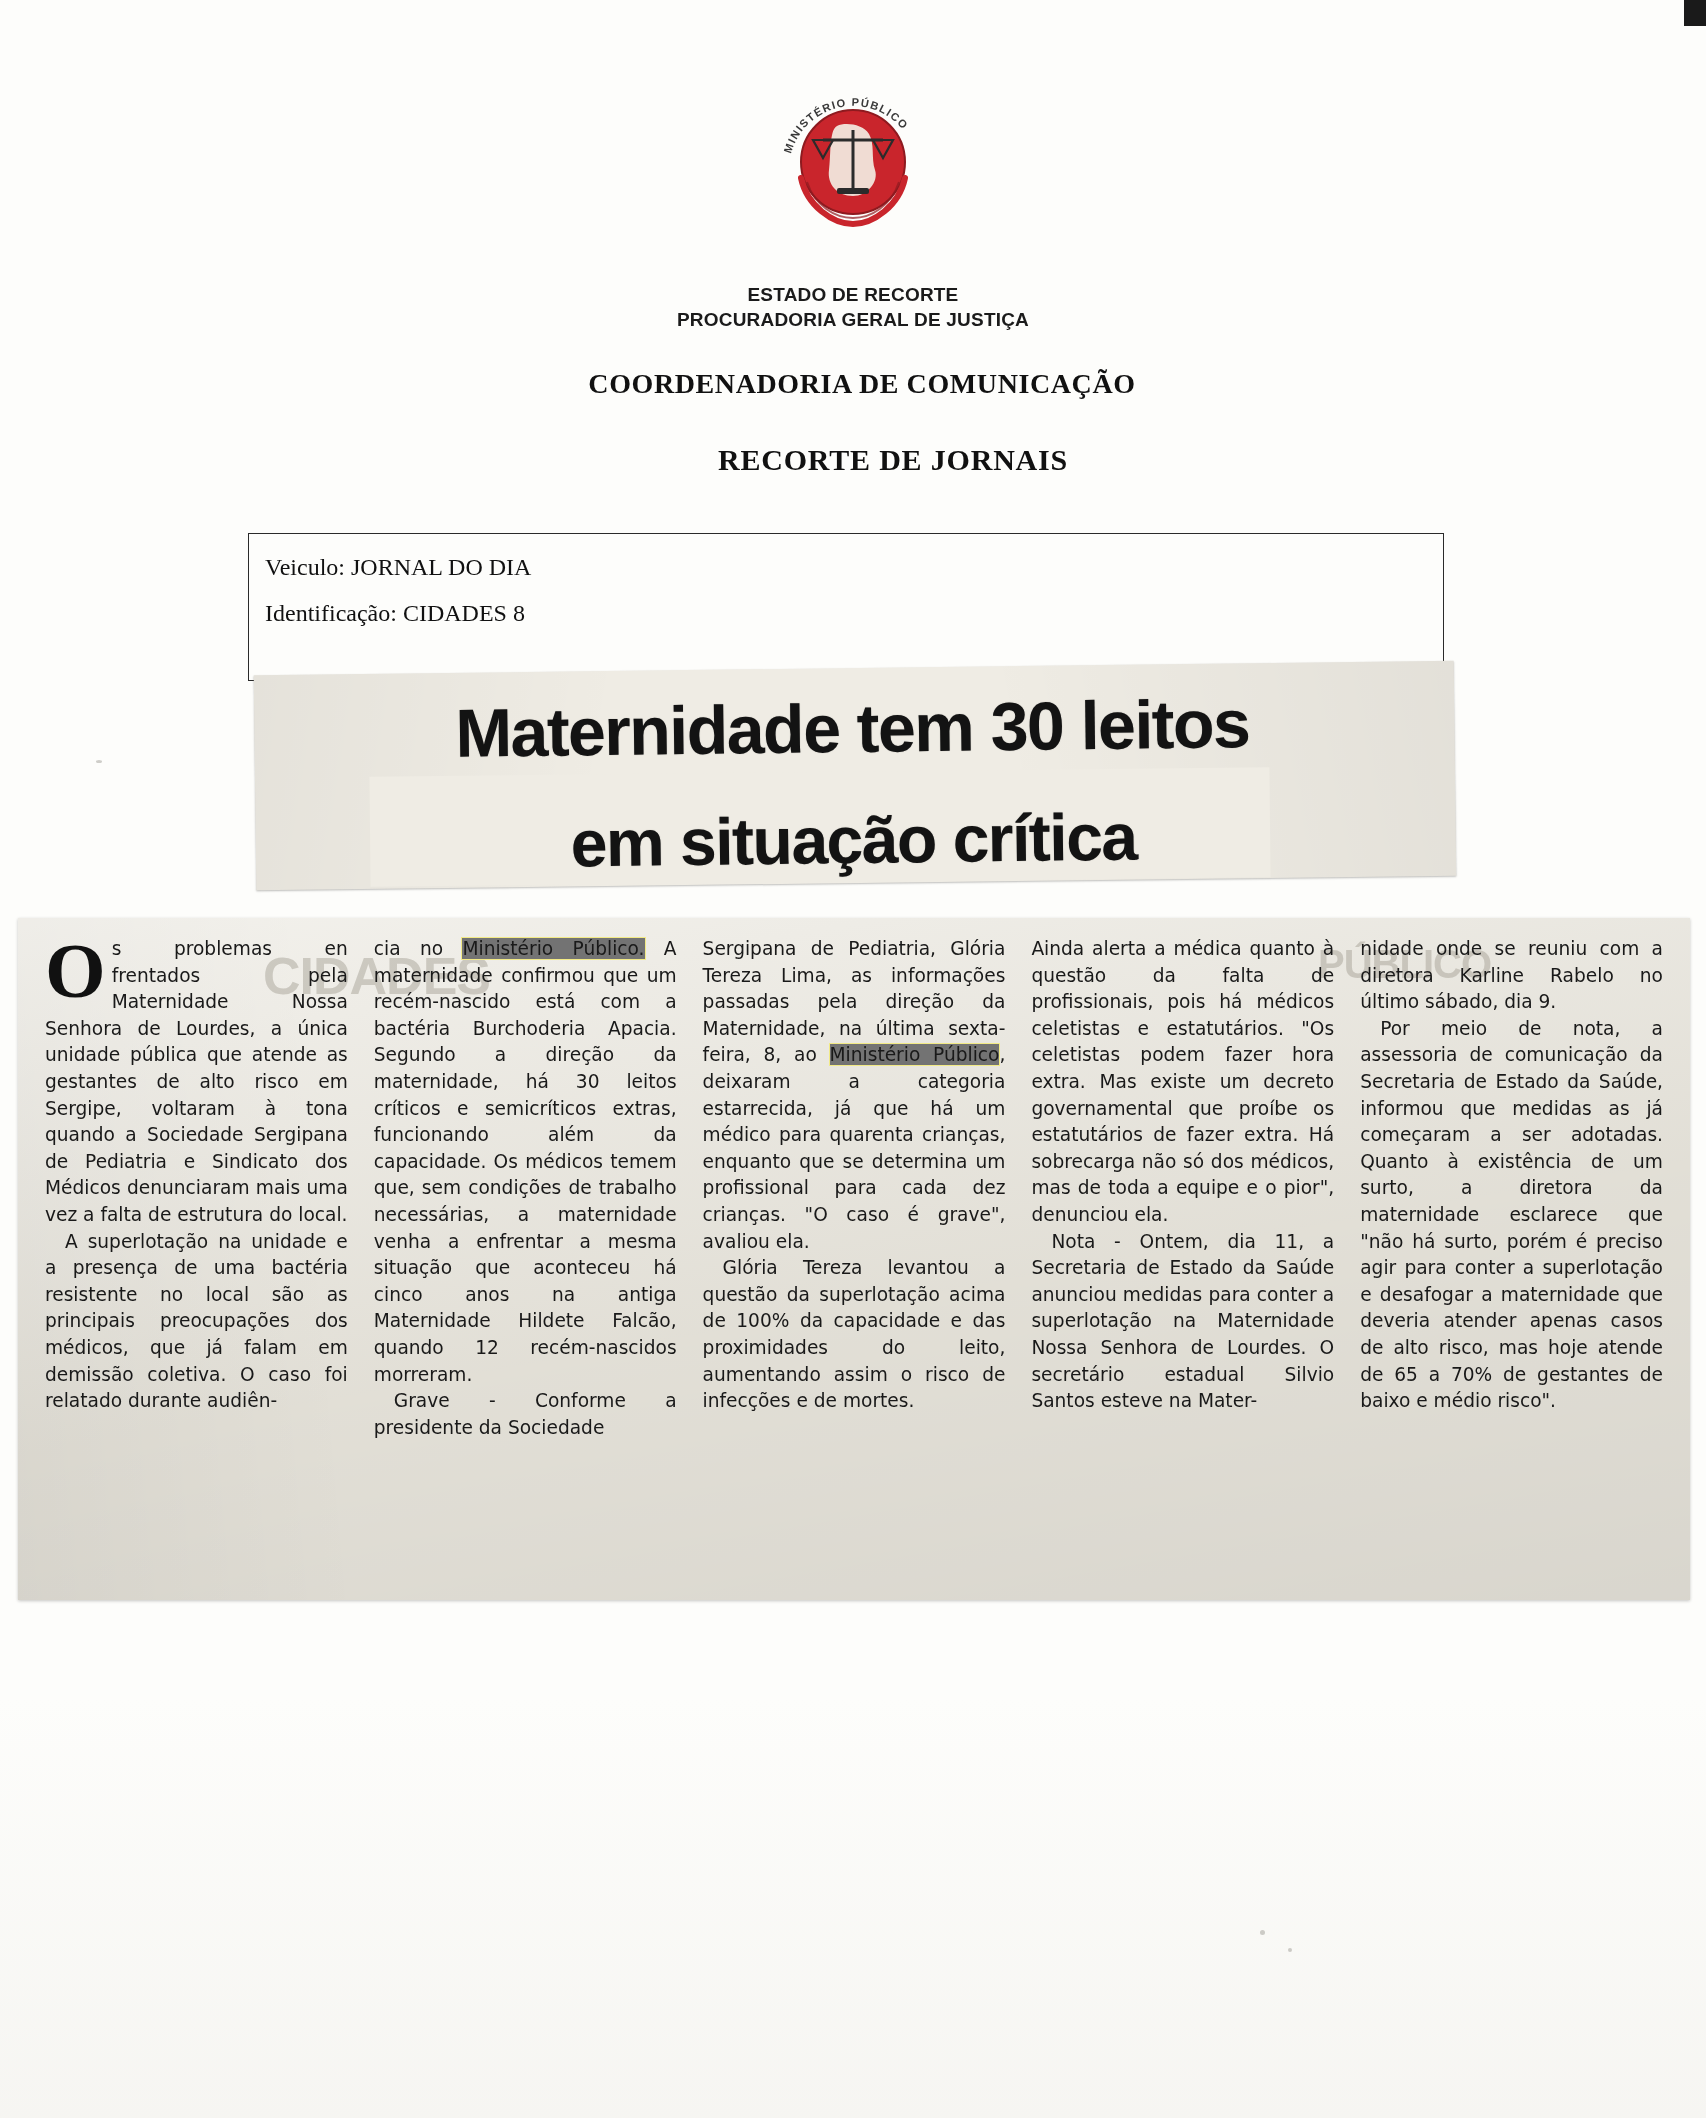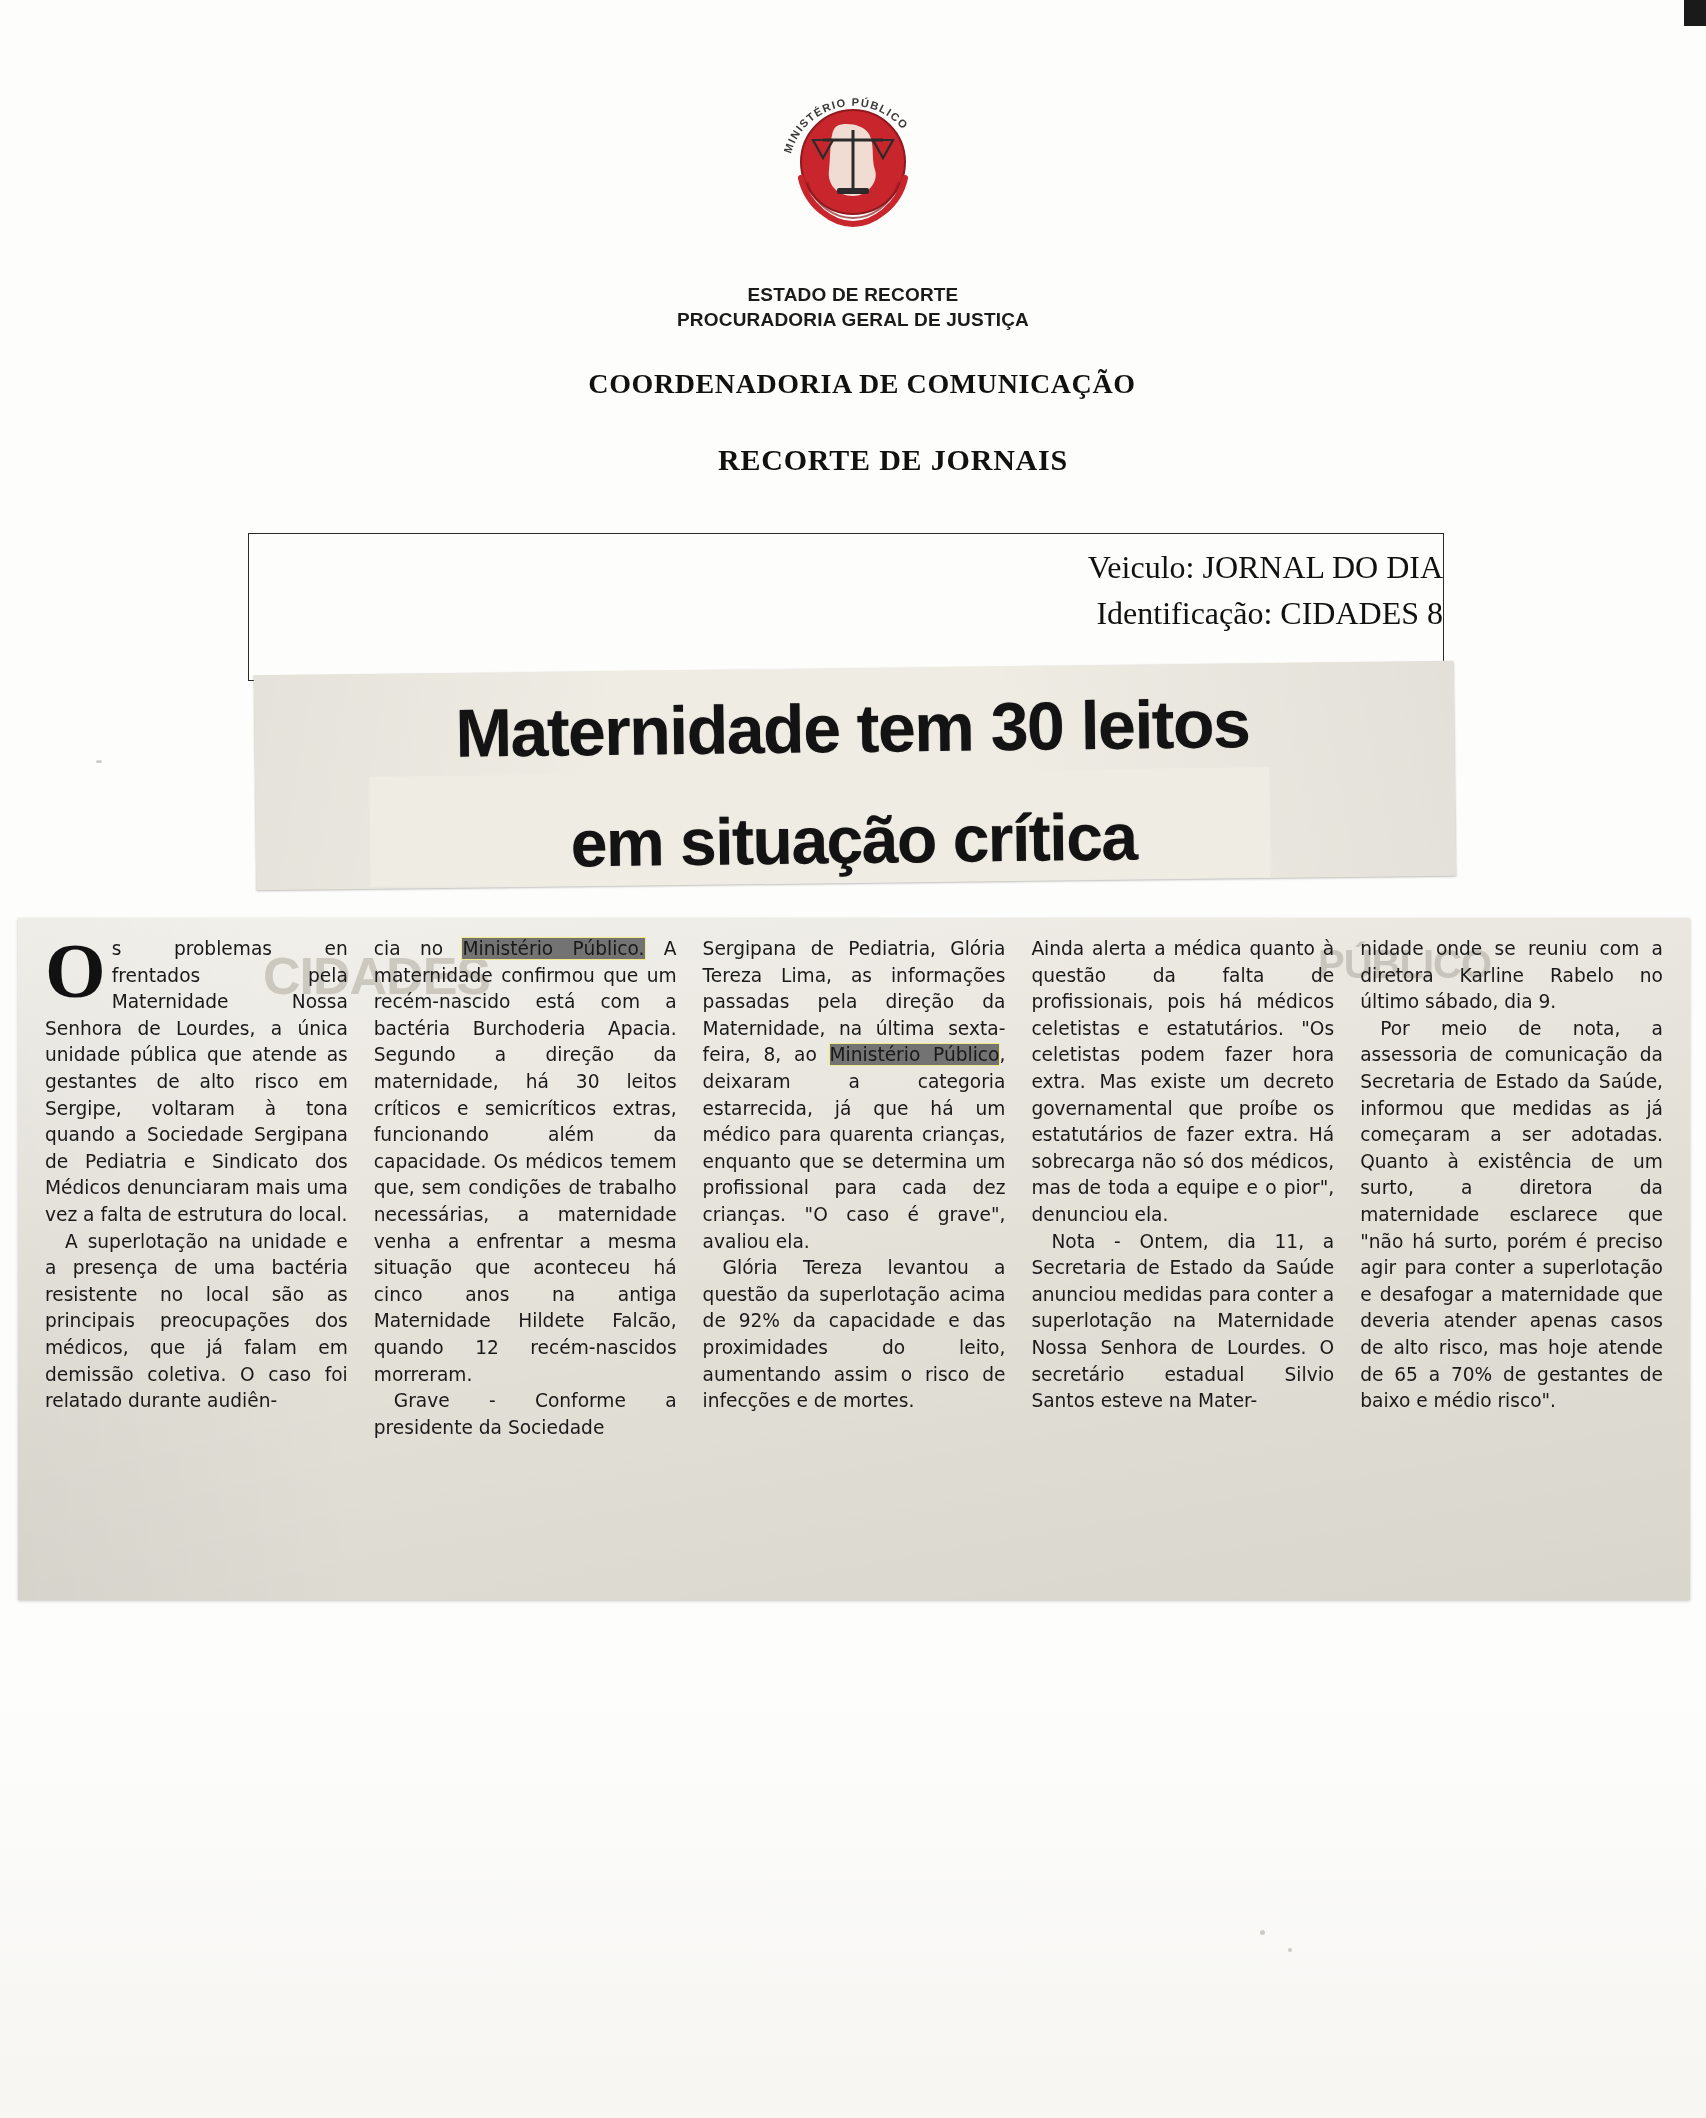--- a/index.html
+++ b/index.html
@@ -95,25 +95,24 @@
     top: 533px;
     left: 248px;
     width: 1196px;
     height: 148px;
     border: 1.5px solid #2a2a2a;
     box-sizing: border-box;
     padding: 10px 0 0 16px;
   }
   .meta-line {
     font-family: "Liberation Serif", serif;
-    font-size: 32px;
+    font-size: 24px;
     line-height: 46px;
     color: #111;
     white-space: nowrap;
-    text-align: right;
   }
   .meta-line .label { }
   .meta-line.indent { padding-left: 8px; }
 
   
   .headline-clip {
     position: absolute;
     top: 668px;
     left: 255px;
     width: 1200px;
@@ -319,21 +318,21 @@
         <p>A superlotação na unidade e a presença de uma bactéria resistente no local são as principais preocupações dos médicos, que já falam em demissão coletiva. O caso foi relatado durante audiên-</p>
       </div>
 
       <div class="col">
         <p class="noind"><span>cia no <span class="hl">Ministério Público.</span> A maternidade confirmou que um recém-nascido está com a bactéria Burchoderia Apacia. Segundo a direção da maternidade, há 30 leitos críticos e semicríticos extras, funcionando além da capacidade. Os médicos temem que, sem condições de trabalho necessárias, a maternidade venha a enfrentar a mesma situação que aconteceu há cinco anos na antiga Maternidade Hildete Falcão, quando 12 recém-nascidos morreram.</span></p>
         <p>Grave - Conforme a presidente da Sociedade</p>
       </div>
 
       <div class="col">
         <p class="noind"><span>Sergipana de Pediatria, Glória Tereza Lima, as informações passadas pela direção da Maternidade, na última sexta-feira, 8, ao <span class="hl">Ministério Público</span>, deixaram a categoria estarrecida, já que há um médico para quarenta crianças, enquanto que se determina um profissional para cada dez crianças. "O caso é grave", avaliou ela.</span></p>
-        <p>Glória Tereza levantou a questão da superlotação acima de 92% da capacidade e das proximidades do leito, aumentando assim o risco de infecções e de mortes.</p>
+        <p>Glória Tereza levantou a questão da superlotação acima de 100% da capacidade e das proximidades do leito, aumentando assim o risco de infecções e de mortes.</p>
       </div>
 
       <div class="col">
         <p class="noind">Ainda alerta a médica quanto à questão da falta de profissionais, pois há médicos celetistas e estatutários. "Os celetistas podem fazer hora extra. Mas existe um decreto governamental que proíbe os estatutários de fazer extra. Há sobrecarga não só dos médicos, mas de toda a equipe e o pior", denunciou ela.</p>
         <p>Nota - Ontem, dia 11, a Secretaria de Estado da Saúde anunciou medidas para conter a superlotação na Maternidade Nossa Senhora de Lourdes. O secretário estadual Silvio Santos esteve na Mater-</p>
       </div>
 
       <div class="col">
         <p class="noind">nidade onde se reuniu com a diretora Karline Rabelo no último sábado, dia 9.</p>
         <p>Por meio de nota, a assessoria de comunicação da Secretaria de Estado da Saúde, informou que medidas as já começaram a ser adotadas. Quanto à existência de um surto, a diretora da maternidade esclarece que "não há surto, porém é preciso agir para conter a superlotação e desafogar a maternidade que deveria atender apenas casos de alto risco, mas hoje atende de 65 a 70% de gestantes de baixo e médio risco".</p>

